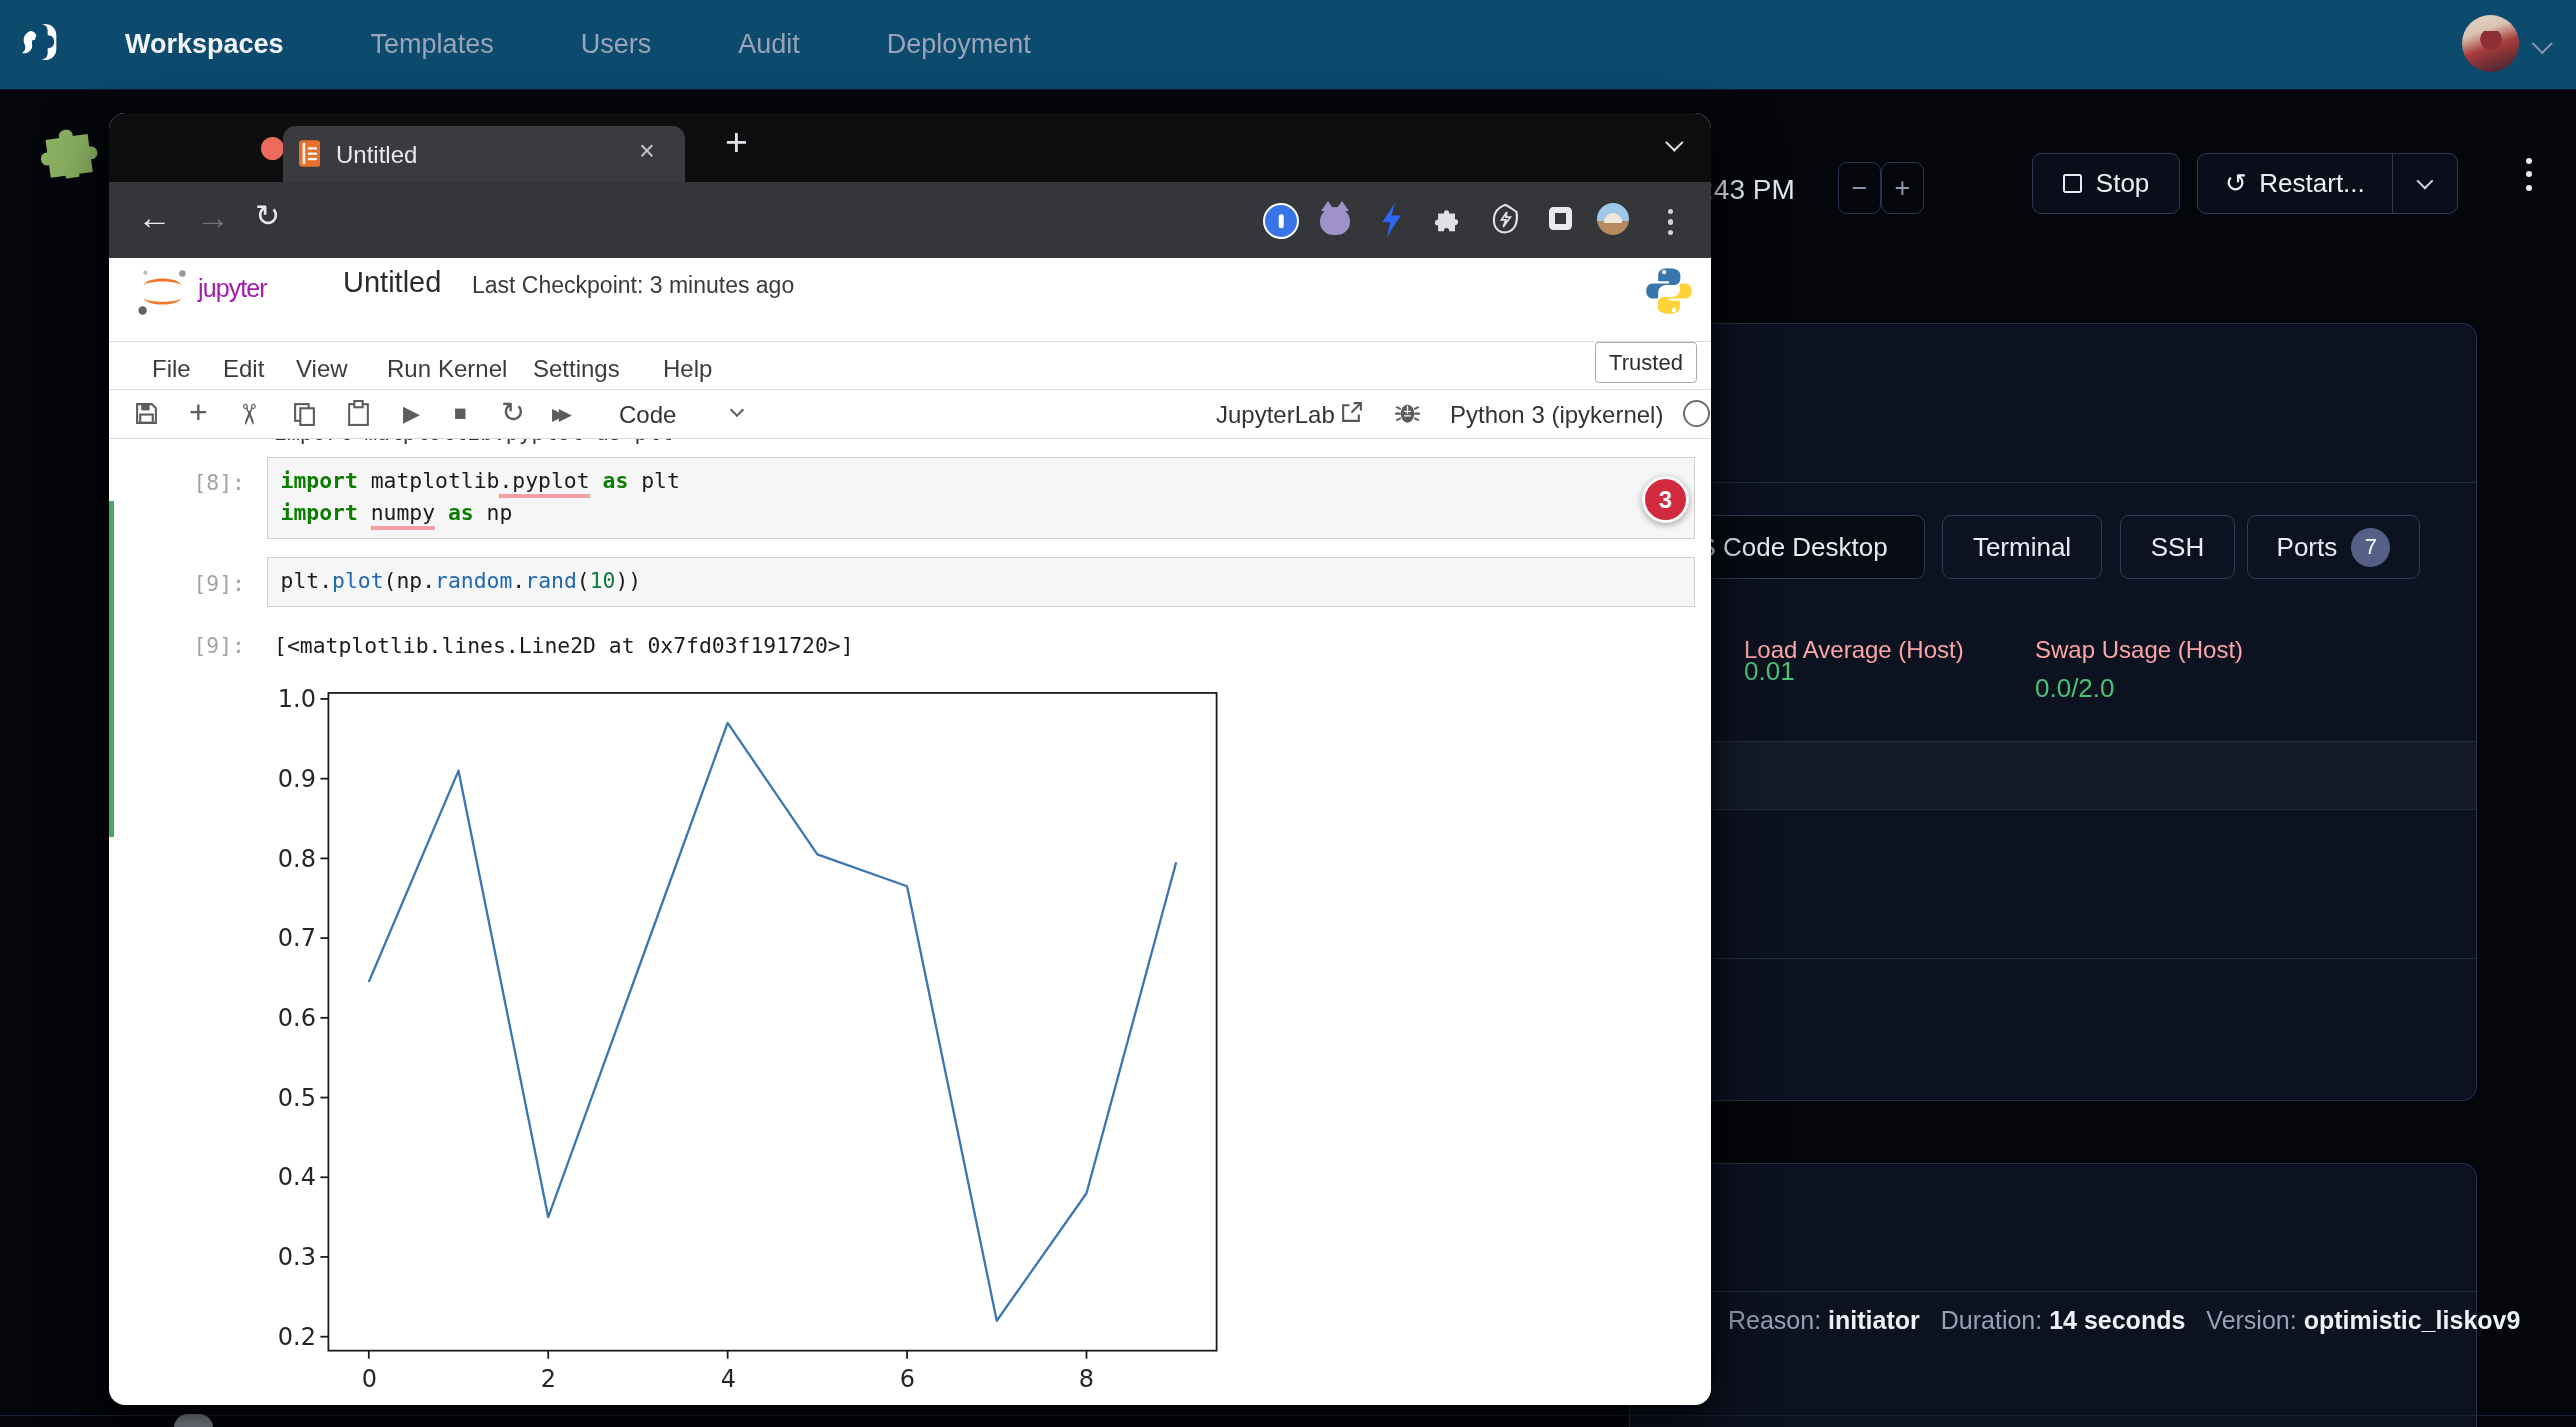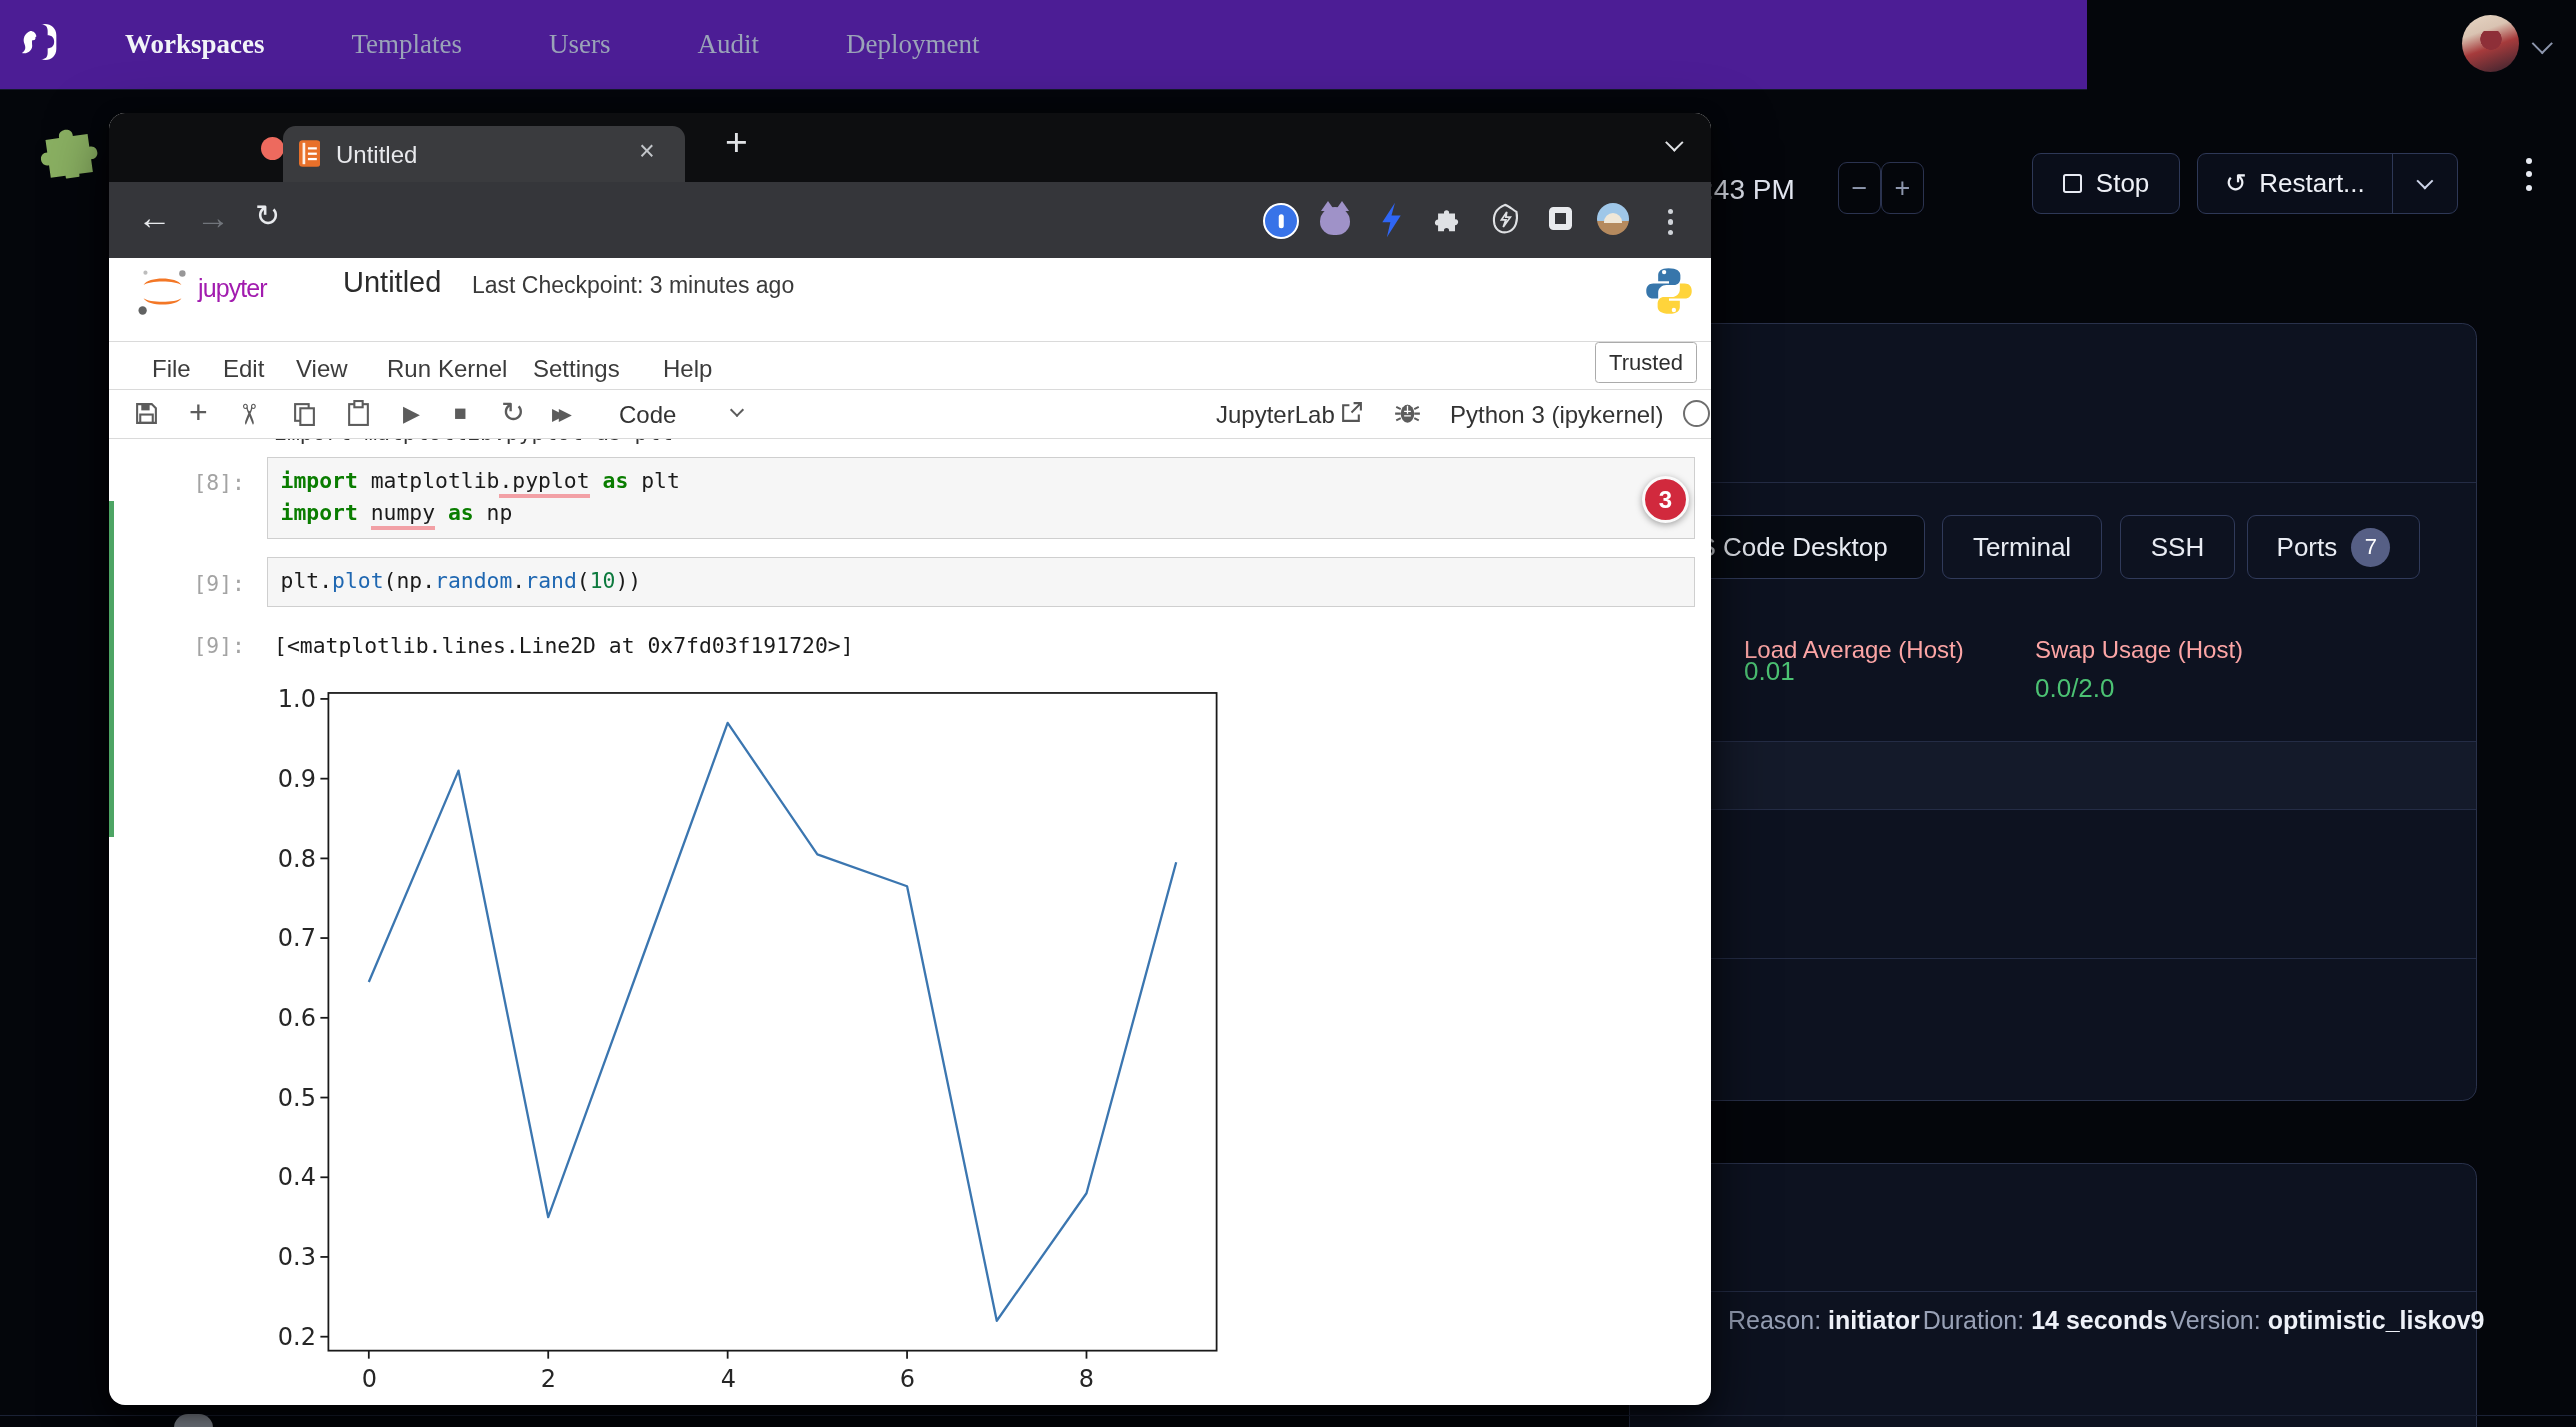--- a/index.html
+++ b/index.html
@@ -1,21 +1,21 @@
 <!DOCTYPE html>
 <html style="font-size:14.2px"><head>
 <meta charset="utf-8">
 <style>
   html,body{margin:0;padding:0;background:#04060b;}
   #stage{position:relative;width:2576px;height:1428px;overflow:hidden;background:#04060b;
          font-family:"Liberation Sans",sans-serif;}
   .abs{position:absolute;}
   
-  #top-nav{position:absolute;left:0;top:0;width:2087px;height:89px;background:#4c1d95;
-           border-bottom:0.9px solid #141a2c;display:flex;align-items:center;font-family:Liberation Serif, serif;}
+  #top-nav{position:absolute;left:0;top:0;width:2576px;height:89px;background:#0c4a6e;
+           border-bottom:0.9px solid #141a2c;display:flex;align-items:center;}
   #nav-items{display:flex;gap:87px;padding-left:125px;font-size:27px;}
   .nav-item{color:#9aa3b8;cursor:pointer;}
   .nav-item.active{color:#f2f4f8;font-weight:600;}
   #nav-avatar{position:absolute;left:2462px;top:15px;width:57px;height:57px;border-radius:50%;
       background:linear-gradient(160deg,#e7d6c4 0%,#d9c3b2 30%,#a63b3c 55%,#33222e 100%);overflow:hidden;}
   #nav-avatar:after{content:"";position:absolute;left:10.7px;top:16px;width:30px;height:27px;
       background:radial-gradient(circle at 60% 30%,#8e2f38 0 40%,transparent 42%);}
   .chev{width:12.5px;height:12.5px;border-right:2.7px solid #8d96ad;border-bottom:2.7px solid #8d96ad;
         transform:rotate(45deg);display:inline-block;}
   
@@ -36,21 +36,21 @@
   .panel{position:absolute;left:1629px;width:846px;background:#0d1220;border:1.3px solid #29314b;
          border-radius:14.2px;z-index:0;}
   .p-divider{position:absolute;left:0;width:100%;height:1.3px;background:#242c45;}
   .app-btn{position:absolute;top:191px;height:62px;border:1.3px solid #303a5a;border-radius:9px;
       color:#e9ecf3;font-size:26px;display:flex;align-items:center;justify-content:center;background:#0d1220;}
   .app-btn.active{background:#070b13;}
   .port-badge{margin-left:14.2px;width:39px;height:39px;border-radius:50%;background:#565f85;color:#fff;
       font-size:22px;display:flex;align-items:center;justify-content:center;}
   .stat-label{position:absolute;font-size:24px;color:#fca5a5;}
   .stat-value{position:absolute;font-size:26px;color:#4cc273;}
-  #footer-row{position:absolute;left:98px;top:142px;font-size:25px;color:#98a1b6;display:flex;gap:3px;white-space:nowrap;}
+  #footer-row{position:absolute;left:98px;top:142px;font-size:25px;color:#98a1b6;display:flex;gap:21px;white-space:nowrap;}
   #footer-row b{color:#eef1f8;font-weight:600;}
   #bottom-line{position:absolute;left:0;top:1415px;width:2576px;height:1.3px;background:#1b2236;z-index:0;}
   #bump{position:absolute;left:174px;top:1414px;width:39px;height:14.2px;background:#8e949e;
         border-radius:19.6px 19.6px 0 0;z-index:2;}
   
   #browser{position:absolute;left:109px;top:113px;width:1602px;height:1292px;border-radius:16px;
       overflow:hidden;background:#ffffff;z-index:10;
       box-shadow:0 21.4px 62px rgba(0,0,0,.65),0 3.6px 16px rgba(0,0,0,.5);}
   #tabstrip{position:absolute;left:0;top:0;width:100%;height:69px;background:#0d0e10;}
   .light{position:absolute;top:24px;width:23px;height:23px;border-radius:50%;}

